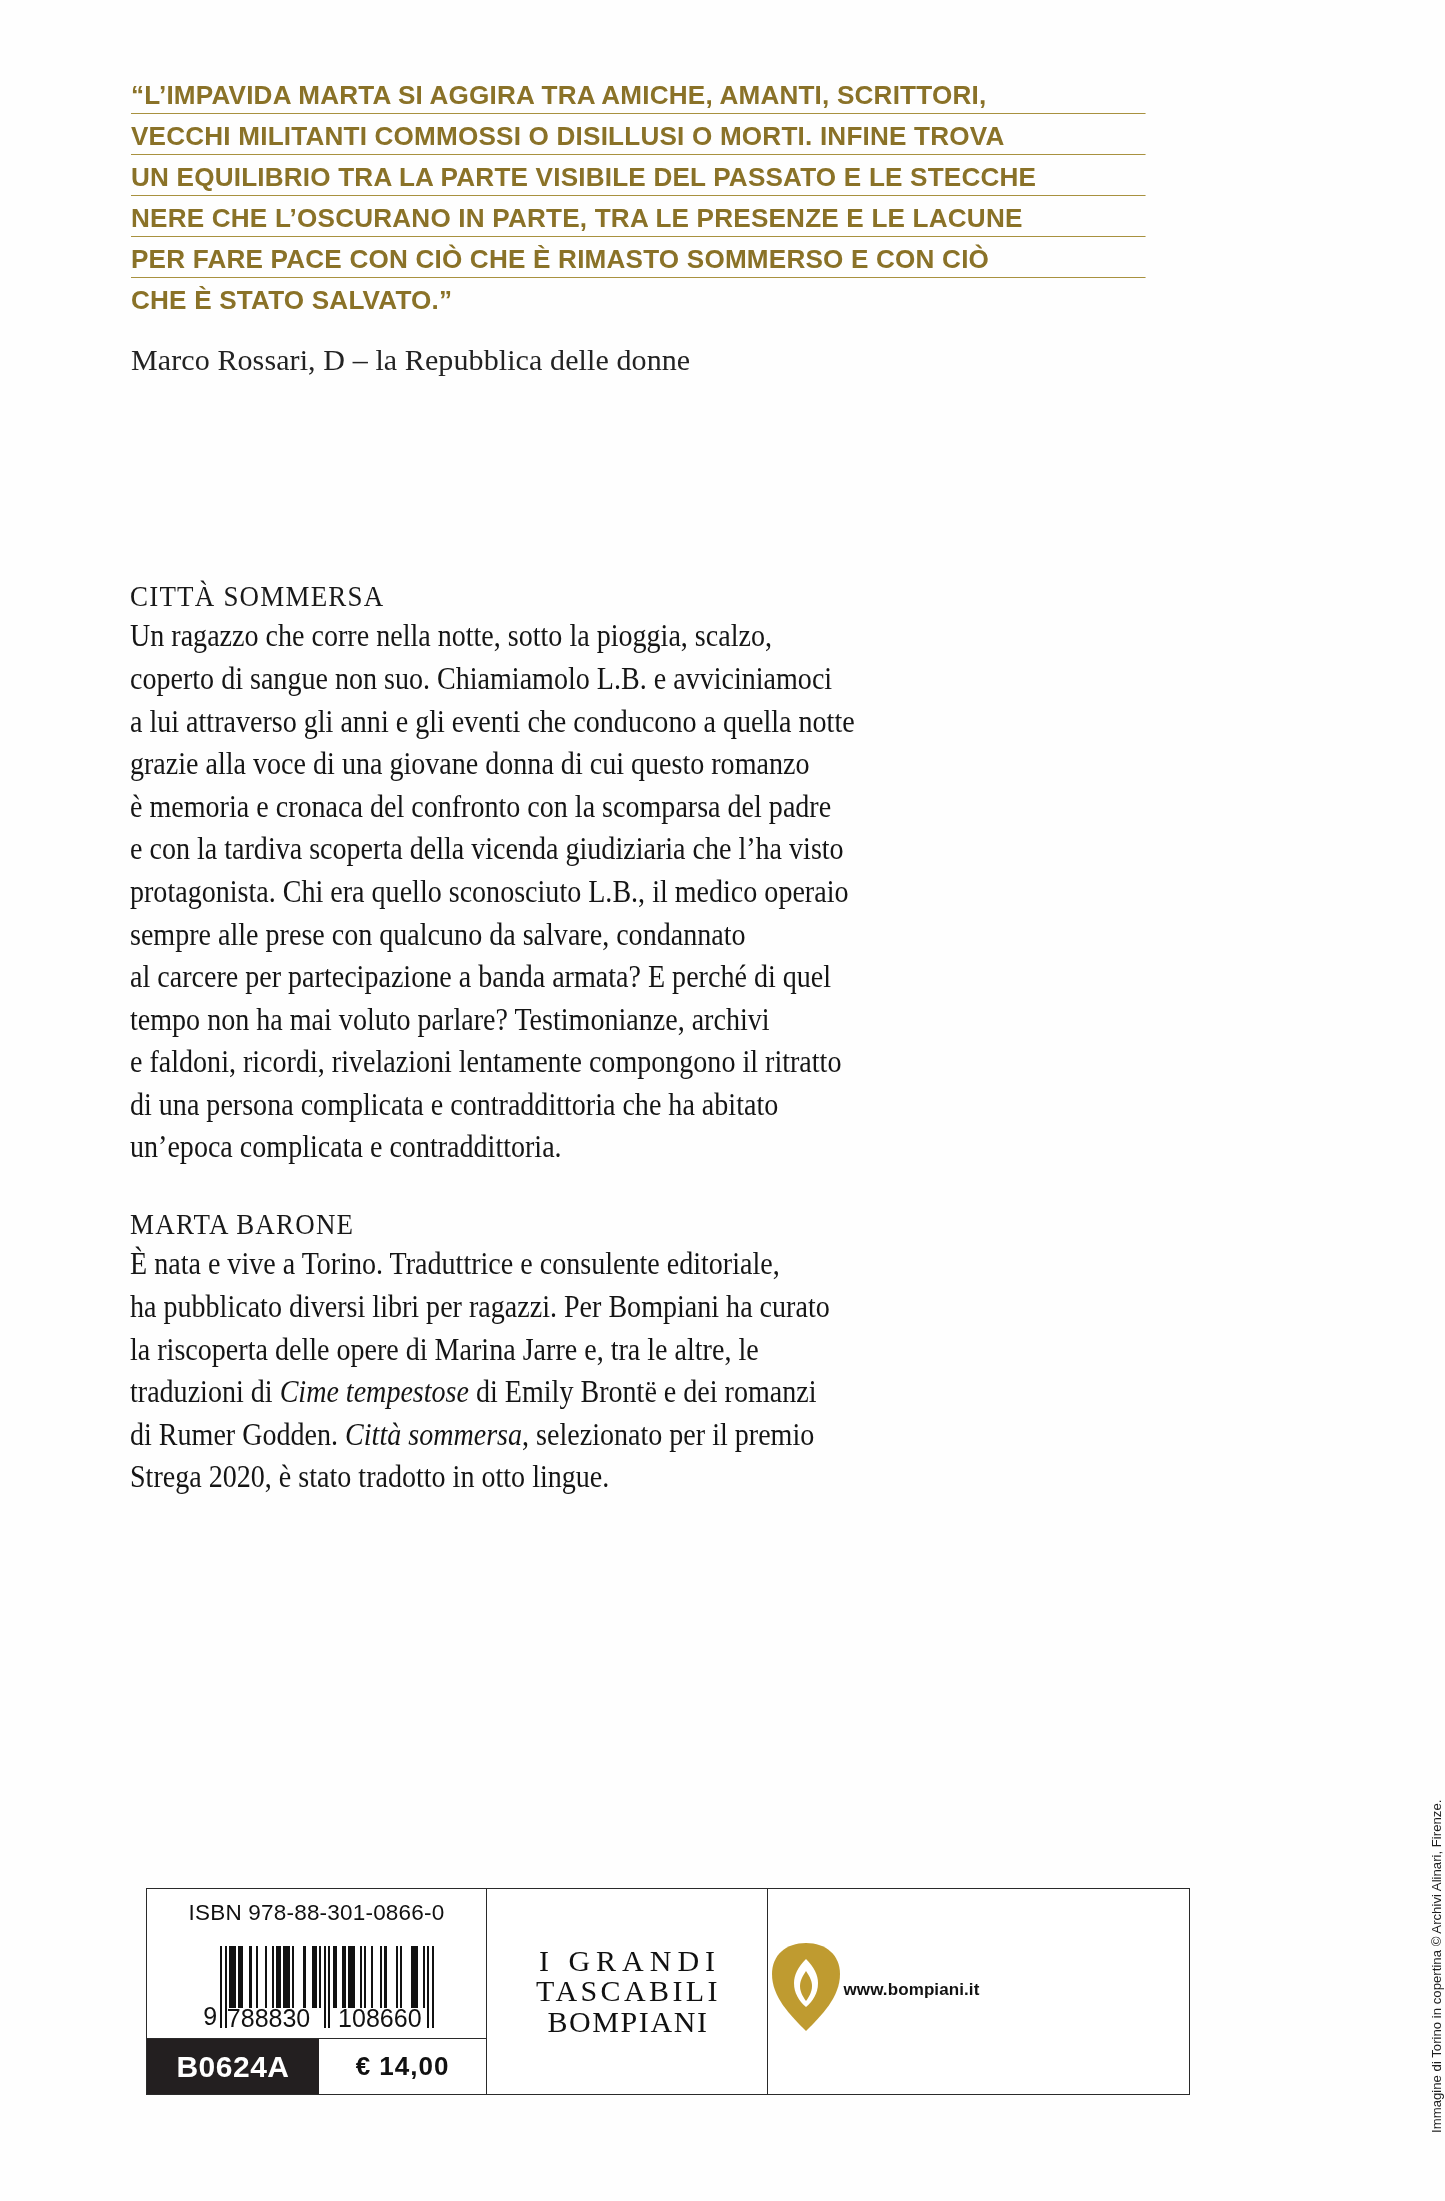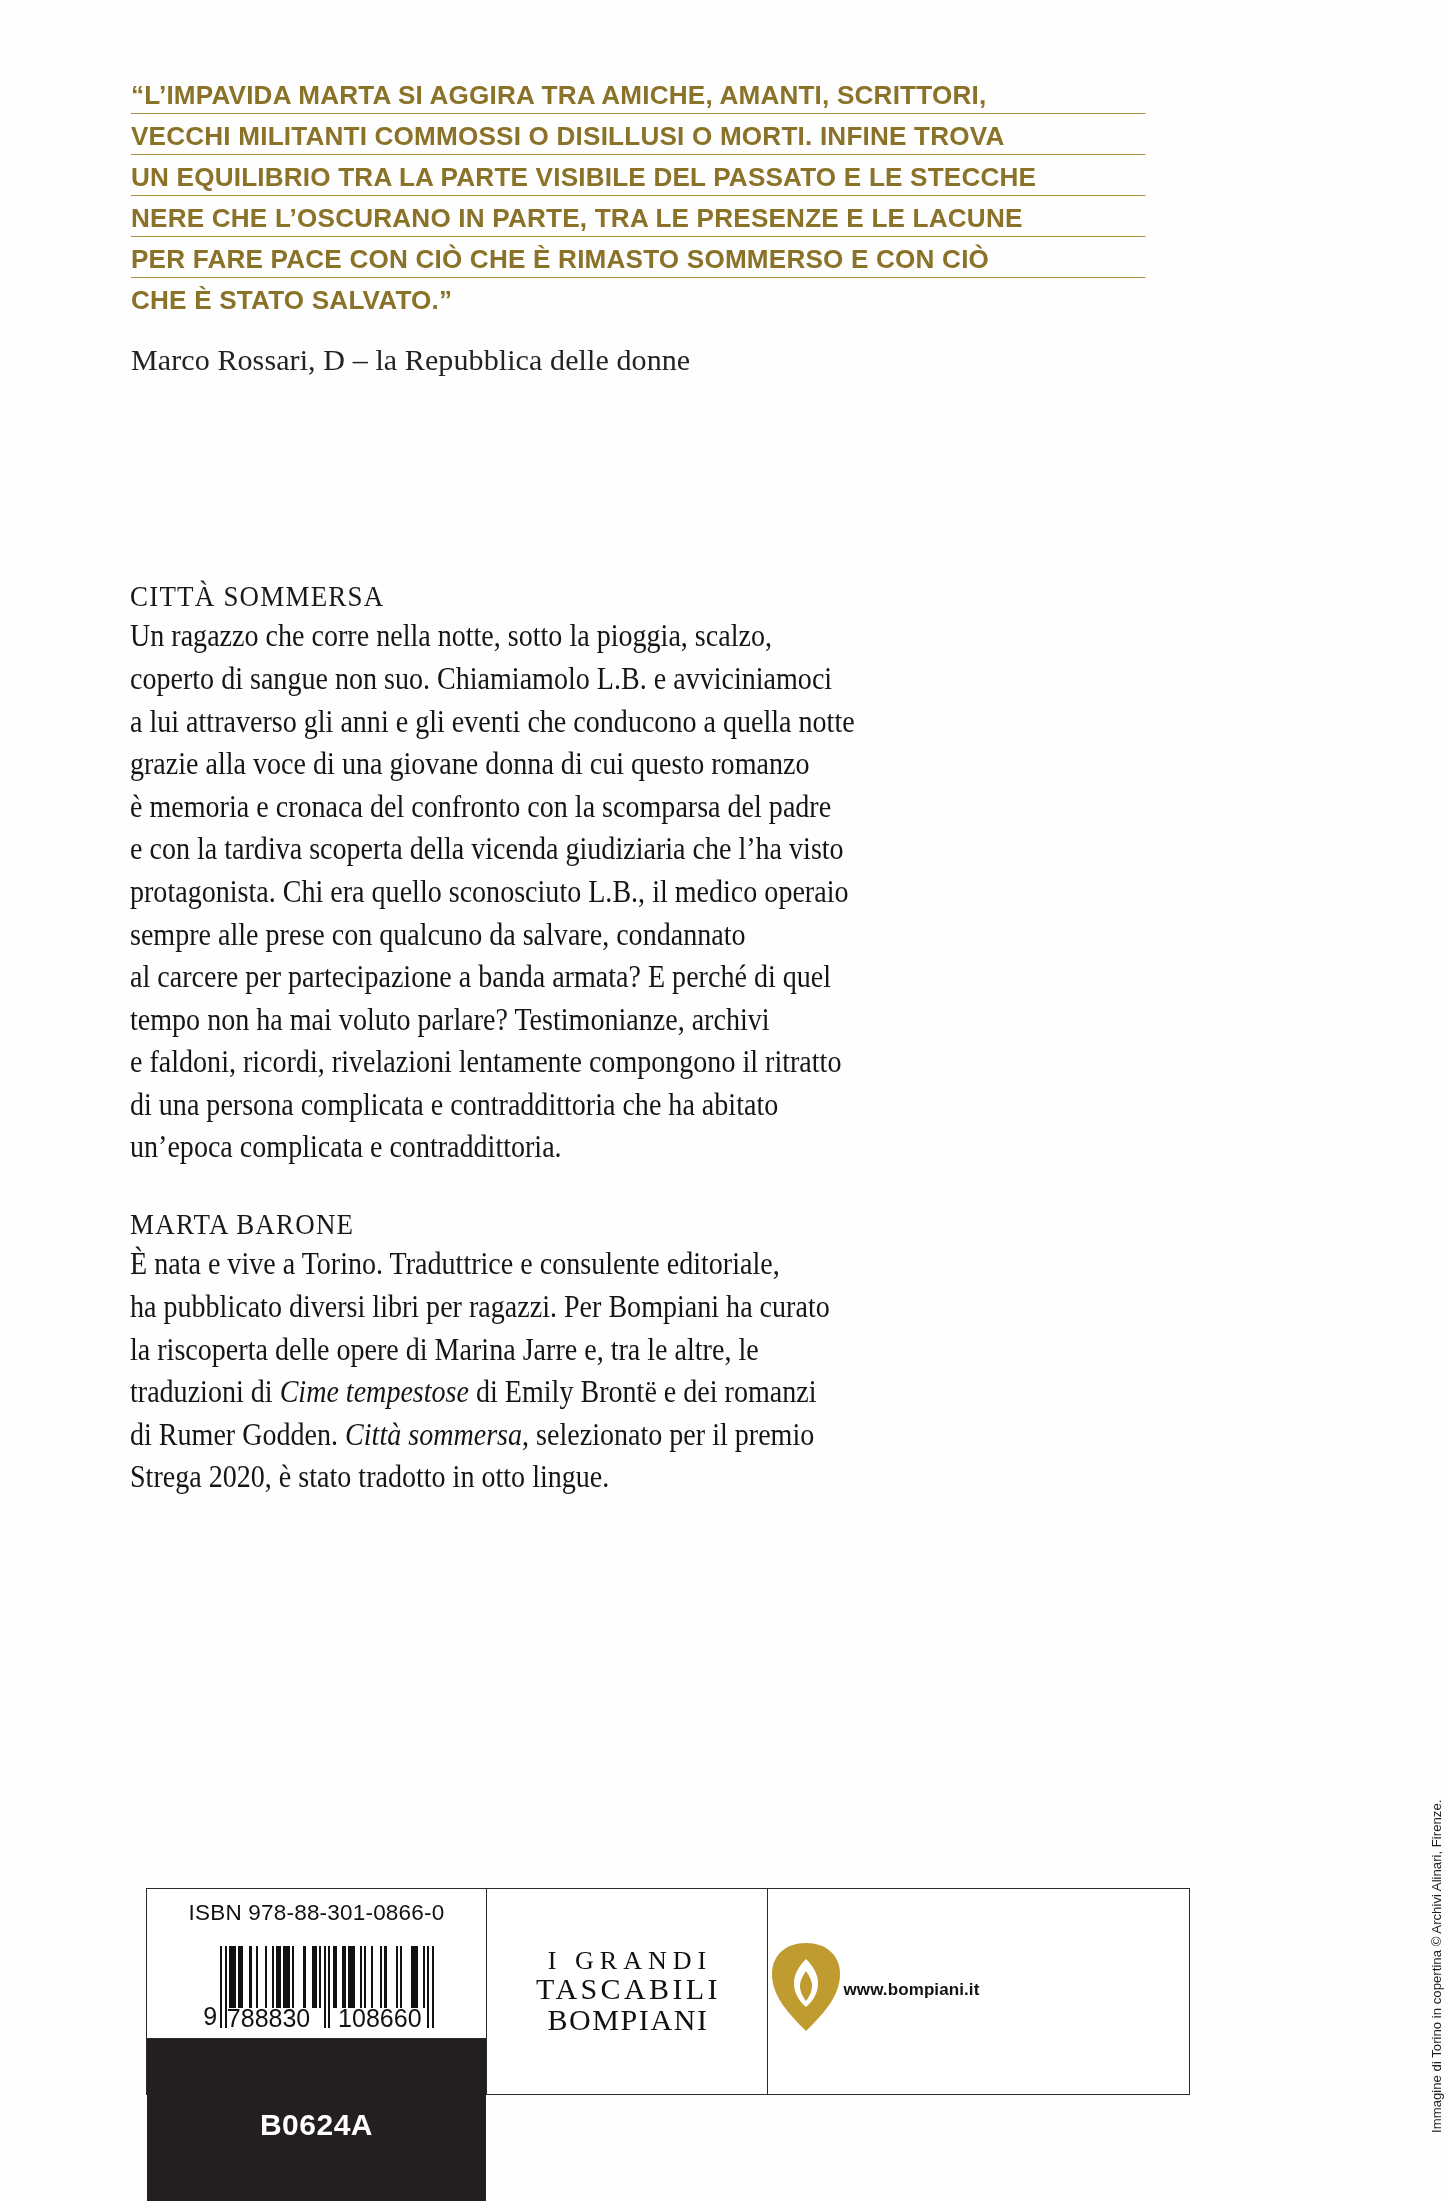--- a/index.html
+++ b/index.html
@@ -183,21 +183,20 @@
     display: flex;
     font-family: "Liberation Sans", sans-serif;
     font-size: 25px;
     color: #111;
     line-height: 1;
   }
   .price-row {
     height: 55px;
     display: flex;
     border-top: 1.5px solid #2a2a2a;
-    flex-direction: column;
   }
   .code-box {
     flex: 0 0 172px;
     background: #231f20;
     color: #ffffff;
     font-family: "Liberation Sans", sans-serif;
     font-weight: bold;
     font-size: 30px;
     display: flex;
     align-items: center;
@@ -223,21 +222,21 @@
     align-items: center;
     justify-content: center;
   }
   .imprint-logo {
     text-align: center;
     font-family: "Liberation Serif", serif;
     color: #111;
     line-height: 1.02;
   }
   .imprint-logo .l1 {
-    font-size: 26px;
+    font-size: 30px;
     letter-spacing: 6px;
     padding-left: 6px;
   }
   .imprint-logo .l2 {
     font-size: 30px;
     letter-spacing: 3.4px;
     padding-left: 3px;
   }
   .imprint-logo .l3 {
     font-size: 30px;

